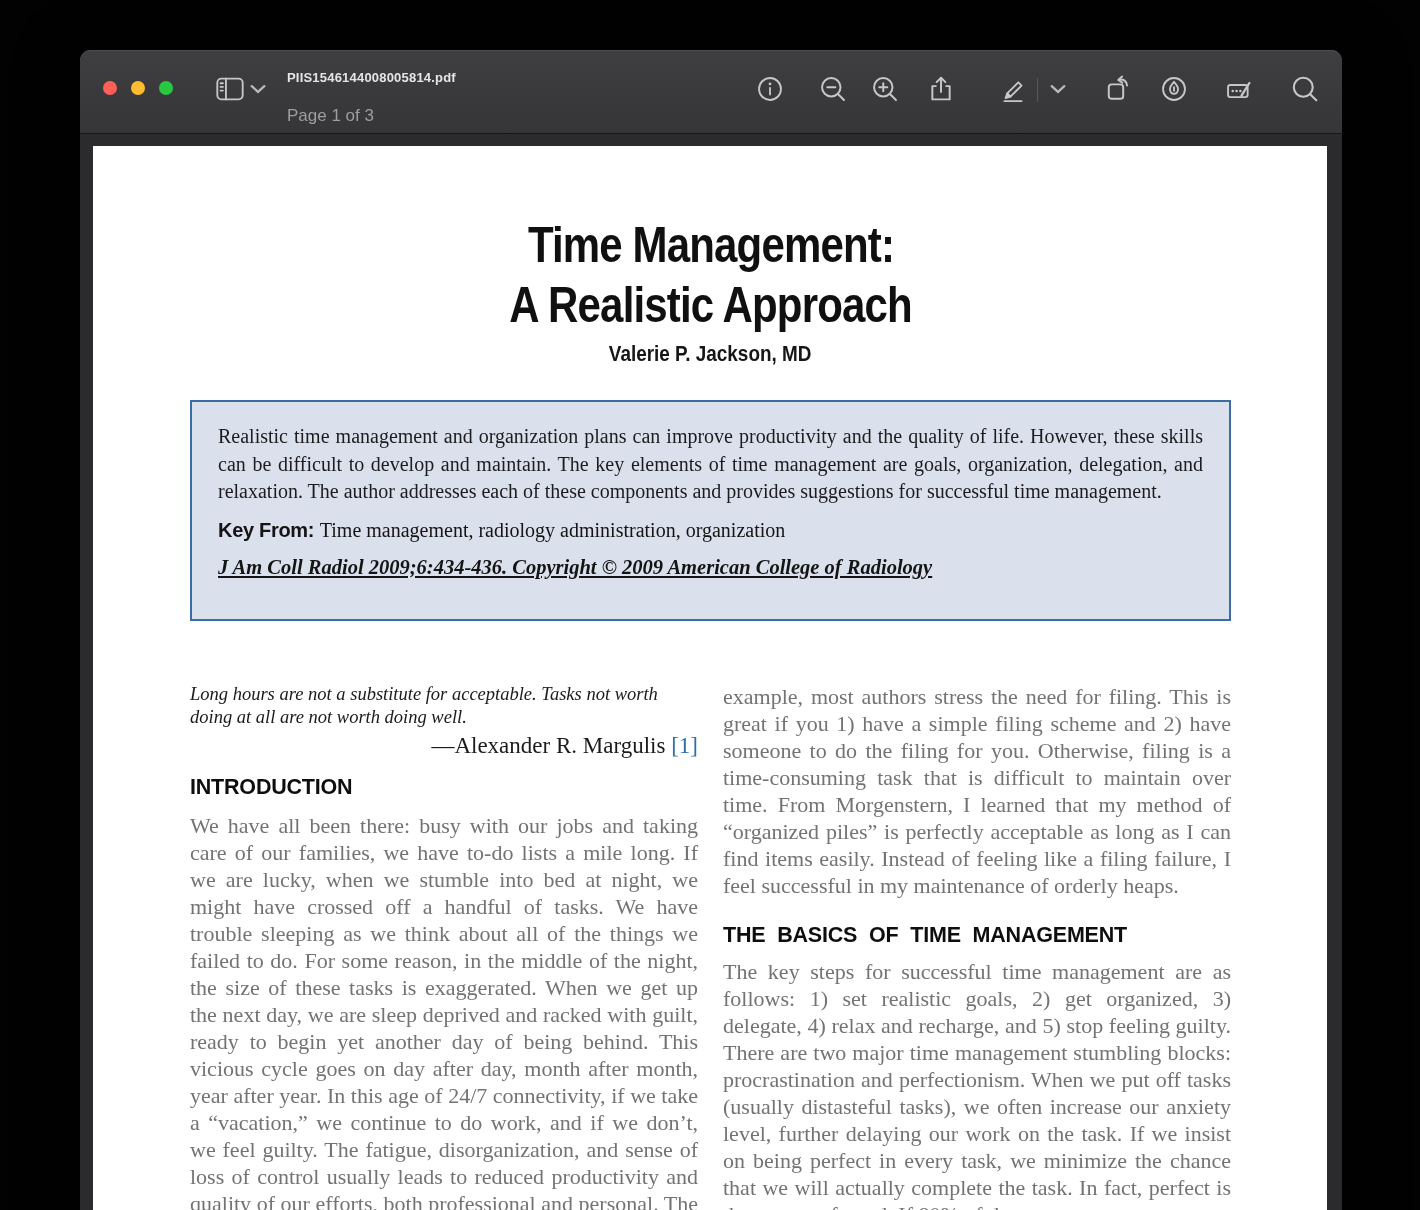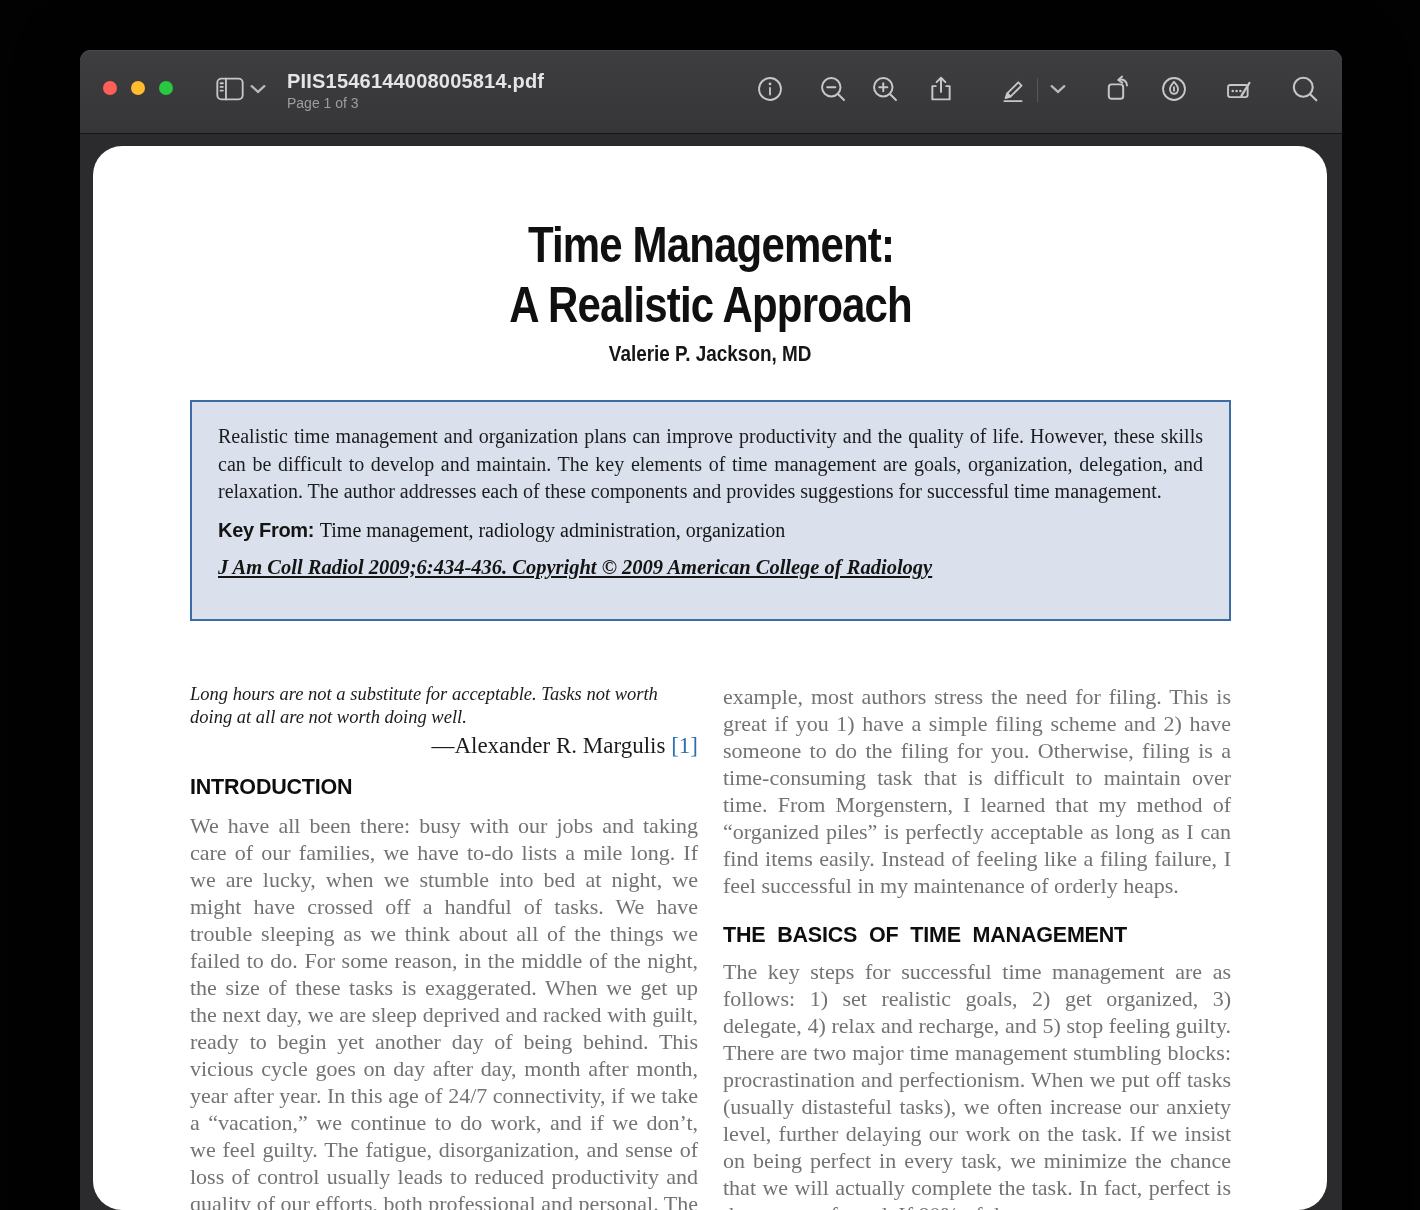--- a/index.html
+++ b/index.html
@@ -18,27 +18,27 @@
   .traffic{position:absolute;top:31px;width:14px;height:14px;border-radius:50%;}
   .t-red{left:23px;background:#ff5f57;}
   .t-yellow{left:51px;background:#febc2e;}
   .t-green{left:79px;background:#28c840;}
   .tb-btn{position:absolute;top:24px;width:30px;height:30px;color:#c7c7c9;}
   .tb-btn svg{display:block;width:100%;height:100%;}
   .tb-chev{position:absolute;top:34px;width:16px;height:10px;color:#b9b9bb;}
   .tb-chev svg{display:block;width:100%;height:100%;}
   .tb-divider{position:absolute;left:957px;top:28px;width:1px;height:24px;background:#58585a;}
   .title-text{position:absolute;left:207px;top:21px;line-height:1;}
-  .fname{font-size:20px;font-weight:700;color:#e5e5e7;letter-spacing:.2px;}
-  .pageind{font-size:14px;color:#9d9da2;margin-top:5px;}
+  .fname{font-size:13px;font-weight:700;color:#e5e5e7;letter-spacing:.2px;}
+  .pageind{font-size:17px;color:#9d9da2;margin-top:23px;}
 
   
   .page-area{position:absolute;left:13px;top:96px;width:1234px;height:1064px;
              background:#fff;box-sizing:border-box;
-             padding:69px 96px 0 97px;color:#151515;overflow:hidden;border-radius:29px;}
+             padding:69px 96px 0 97px;color:#151515;overflow:hidden;}
   .art-title{text-align:center;font-weight:700;font-size:50px;line-height:60px;color:#101010;}
   .cond{display:inline-block;transform:scaleX(.84);letter-spacing:-1px;white-space:nowrap;}
   .art-author{text-align:center;margin-top:7px;font-size:21.5px;font-weight:700;color:#161616;}
   .art-author .cond{transform:scaleX(.88);letter-spacing:0;}
 
   .abstract-box{margin-top:33px;border:2.5px solid #3c6ca4;background:#dae1ed;
                 padding:21px 26px 40px 26px;}
   .abstract-text{font-family:"Liberation Serif",serif;font-size:20px;line-height:27.5px;
                  text-align:justify;color:#1c1c1e;}
   .kw-line{margin-top:11px;font-size:20px;line-height:27px;color:#141414;}

